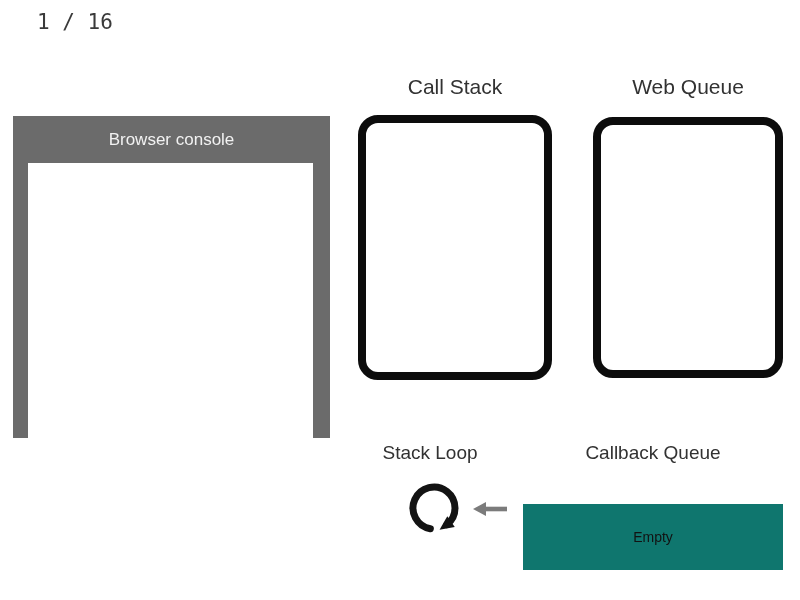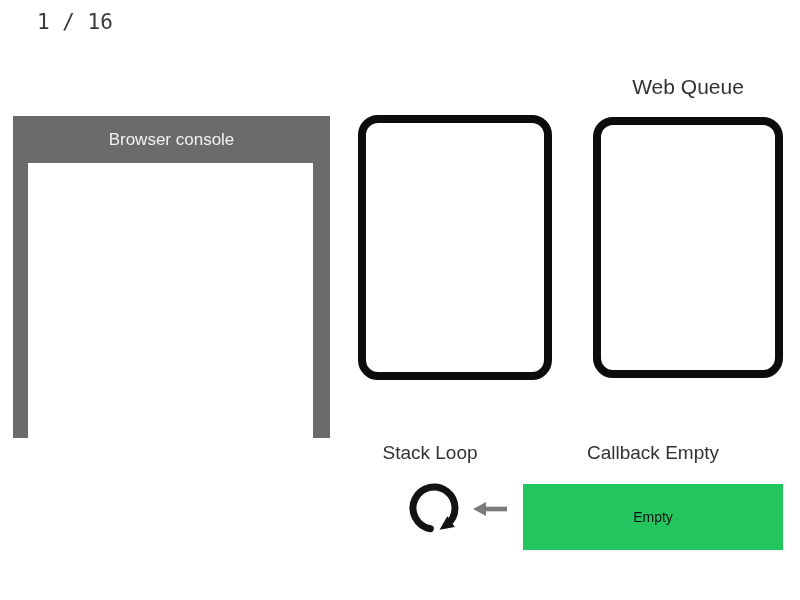--- a/index.html
+++ b/index.html
@@ -85,24 +85,24 @@
     line-height: 22px;
   }
   .event-loop-label     { left: 370px; top: 442px; width: 120px; }
   .callback-queue-label { left: 523px; top: 442px; width: 260px; }
 
   .event-loop-icon { left: 406px; top: 481px; }
   .queue-arrow     { left: 471px; top: 500px; }
 
   .callback-queue-box {
     left: 523px;
-    top: 484px;
+    top: 504px;
     width: 260px;
     height: 66px;
-    background: #22c55e;
+    background: #0f766e;
     display: flex;
     align-items: center;
     justify-content: center;
   }
   .queue-status {
     font-size: 14px;
     color: #121212;
   }
 </style>
 </head>
@@ -110,34 +110,35 @@
 
 <div class="stage">
 
   <div class="abs slide-counter">1 / 16</div>
 
   <section class="abs console-panel">
     <div class="console-title">Browser console</div>
     <div class="console-screen"></div>
   </section>
 
+  <div class="abs big-label call-stack-label">Call Stack</div>
   <div class="abs frame-box call-stack-box"></div>
 
   <div class="abs big-label web-apis-label">Web Queue</div>
   <div class="abs frame-box web-apis-box"></div>
 
   <div class="abs small-label event-loop-label">Stack Loop</div>
   <svg class="abs event-loop-icon" width="58" height="58" viewBox="0 0 58 58" aria-hidden="true">
     <path d="M 24.35 47.68 A 21 21 0 1 1 40.93 43.55" fill="none" stroke="#131313" stroke-width="7" stroke-linecap="round"></path>
     <path d="M 9 0 L -5 -6.5 L -5 6.5 Z" fill="#131313" transform="translate(40.93,43.55) rotate(145)"></path>
   </svg>
 
   <svg class="abs queue-arrow" width="38" height="18" viewBox="0 0 38 18" aria-hidden="true">
     <path d="M 36 9 L 13 9" stroke="#7b7b7b" stroke-width="4.6" fill="none"></path>
     <path d="M 2 9 L 15 2 L 15 16 Z" fill="#7b7b7b"></path>
   </svg>
 
-  <div class="abs small-label callback-queue-label">Callback Empty</div>
+  <div class="abs small-label callback-queue-label">Callback Queue</div>
   <div class="abs callback-queue-box">
     <span class="queue-status">Empty</span>
   </div>
 
 </div>
 
 </body></html>

